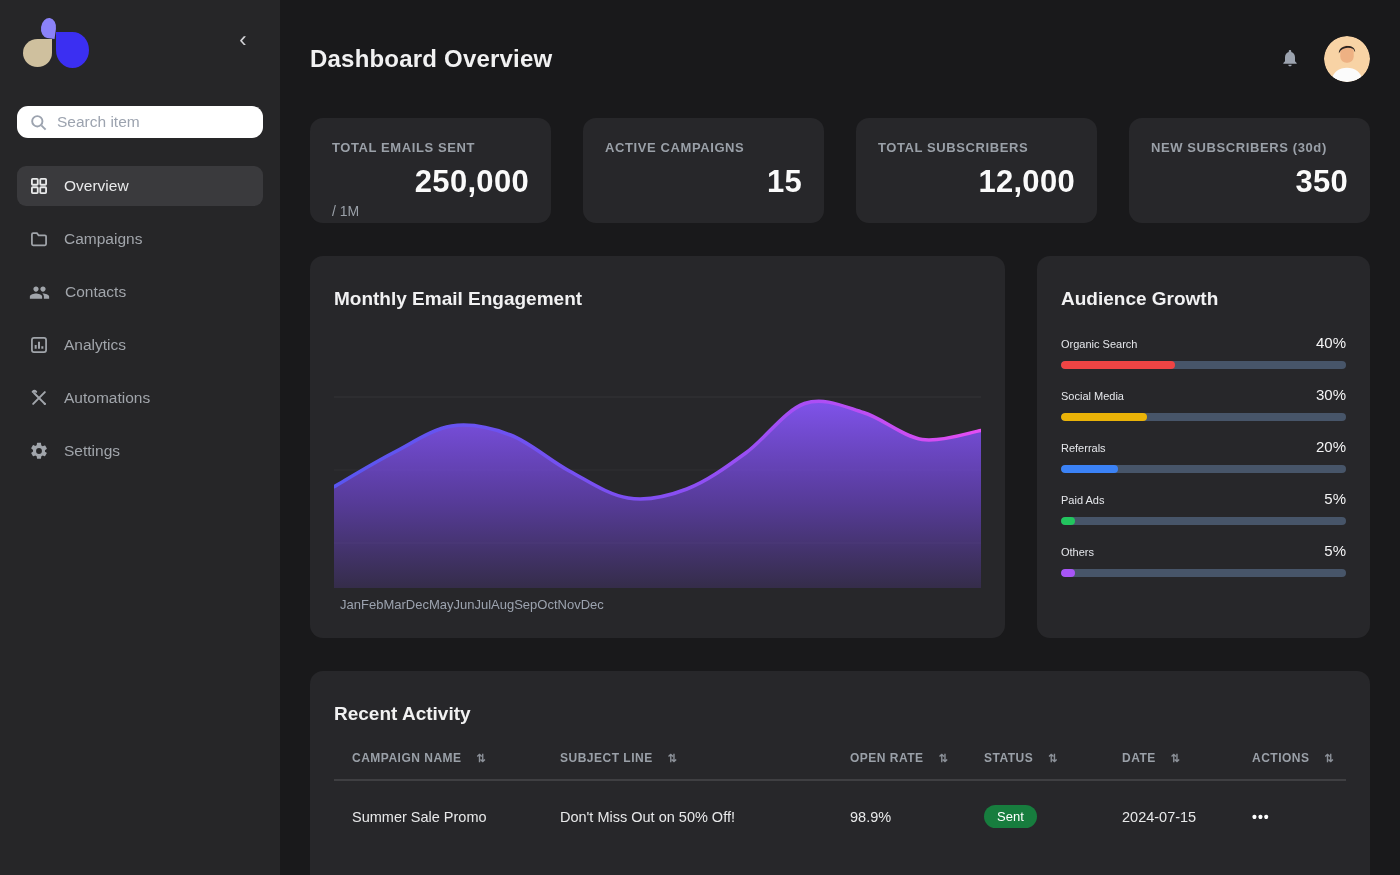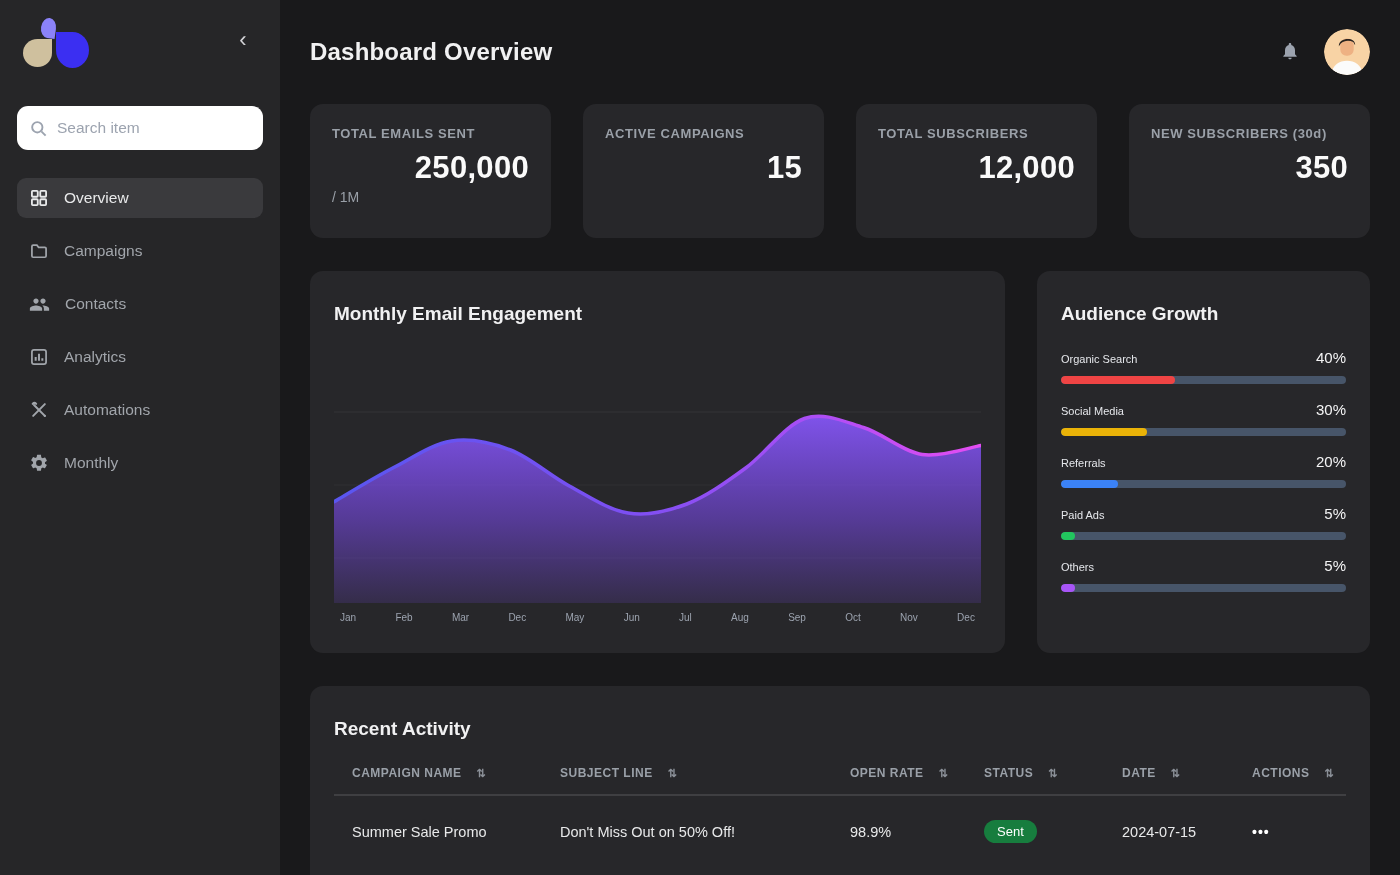--- a/index.html
+++ b/index.html
@@ -19,62 +19,62 @@
   .petal { position:absolute; }
   .petal-top    { left:28px; top:10px; width:15px; height:20px; background:#8b82f8; border-radius:50% 50% 0 50%; transform:rotate(8deg); }
   .petal-left   { left:10px; top:31px; width:29px; height:28px; background:#cfc09e; border-radius:50% 0 50% 50%; }
   .petal-right  { left:43px; top:24px; width:33px; height:36px; background:#3b2ff2; border-radius:0 50% 50% 50%; }
   .collapse-btn {
     position:absolute; right:8px; top:20px; width:24px; height:24px;
     color:#d4d4d8; font-size:22px; line-height:22px; text-align:center;
     cursor:pointer; background:none; border:none; font-family:inherit;
   }
   .search-box {
-    margin-top:18px; height:44px; background:#ffffff; border-radius:11px;
+    margin-top:18px; height:32px; background:#ffffff; border-radius:11px;
     display:flex; align-items:center; padding:0 12px; gap:9px;
   }
   .search-box svg { flex:0 0 auto; }
   .search-box input {
     border:none; outline:none; background:transparent; width:100%;
     font-size:15.5px; color:#374151; font-family:inherit;
   }
   .search-box input::placeholder { color:#9ca3af; }
   .nav { margin-top:28px; display:flex; flex-direction:column; gap:13px; }
   .nav-item {
     display:flex; align-items:center; gap:15px; height:40px;
     padding:16px 12px; border-radius:9px; color:#a1a5ab; font-size:15.5px;
     cursor:pointer;
   }
   .nav-item svg { flex:0 0 auto; }
   .nav-item.active { background:#3a3a3d; color:#e8e9ea; }
   
   .main { flex:1; padding:0 30px; }
-  .topbar { height:104px; display:flex; align-items:center; justify-content:space-between; }
+  .topbar { height:118px; display:flex; align-items:center; justify-content:space-between; }
   .page-title { font-size:24px; font-weight:700; color:#f1f1f2; letter-spacing:.2px; }
   .topbar-right { display:flex; align-items:center; gap:22px; }
   .bell-btn { background:none; border:none; cursor:pointer; padding:2px; }
   .avatar { width:46px; height:46px; border-radius:50%; overflow:hidden; cursor:pointer; }
   
   .stats { display:grid; grid-template-columns:repeat(4,1fr); gap:32px; }
   .stat-card {
-    background:#27272a; border-radius:13px; height:134px; padding:22px 22px;
+    background:#27272a; border-radius:13px; height:105px; padding:22px 22px;
   }
   .stat-label { font-size:13px; font-weight:600; color:#9aa0a8; letter-spacing:.6px; }
   .stat-value { font-size:31px; font-weight:700; color:#fafafa; margin-top:9px; letter-spacing:.3px;text-align:right; }
   .stat-sub   { font-size:14px; color:#9aa0a8; margin-top:3px; }
   
   .charts-row { display:flex; gap:32px; margin-top:33px; height:382px; }
   .panel { background:#27272a; border-radius:13px; padding:24px; }
   .panel-title { font-size:19px; font-weight:700; color:#f1f1f2; margin-top:8px; }
   .chart-card { flex:1 1 auto; min-width:0; }
   .chart-wrap { margin-top:80px; }
   .chart-wrap svg { display:block; width:100%; height:198px; }
   .month-row {
-    display:flex; justify-content:space-between; padding:0 6px;
-    margin-top:9px; font-size:10px; color:#9ca3af;
+    display:flex; padding:0 6px;
+    margin-top:9px; font-size:13px; color:#9ca3af;
   }
   .audience-card { width:333px; min-width:333px; }
   .ag-list { margin-top:24px; }
   .ag-row { margin-bottom:17px; }
   .ag-head { display:flex; justify-content:space-between; align-items:baseline; }
   .ag-label { font-size:11px; color:#e5e7eb; }
   .ag-pct { font-size:15px; color:#f4f4f5; }
   .ag-track { margin-top:10px; height:8px; background:#475569; border-radius:5px; overflow:hidden; }
   .ag-fill { height:100%; border-radius:5px; }
   
@@ -155,21 +155,21 @@
         <line x1="19" y1="5" x2="5" y2="19"></line>
         <path d="M4.5,4.5 a3,3 0 0 1 4,0" stroke-width="2.6"></path>
         <circle cx="19" cy="19" r="1.4" fill="#a1a5ab" stroke="none"></circle>
       </svg>
       <span>Automations</span>
     </div>
     <div class="nav-item">
       <svg width="20" height="20" viewBox="0 0 24 24" fill="#a1a5ab">
         <path d="M19.14 12.94a7.49 7.49 0 0 0 .06-.94 7.49 7.49 0 0 0-.06-.94l2.03-1.58a.5.5 0 0 0 .12-.64l-1.92-3.32a.5.5 0 0 0-.61-.22l-2.39.96a7.52 7.52 0 0 0-1.62-.94l-.36-2.54A.5.5 0 0 0 13.9 2h-3.8a.5.5 0 0 0-.49.42l-.36 2.54a7.52 7.52 0 0 0-1.62.94l-2.39-.96a.5.5 0 0 0-.61.22L2.71 8.48a.5.5 0 0 0 .12.64l2.03 1.58a7.49 7.49 0 0 0 0 1.88l-2.03 1.58a.5.5 0 0 0-.12.64l1.92 3.32c.13.23.4.32.61.22l2.39-.96c.5.38 1.04.7 1.62.94l.36 2.54c.04.24.25.42.49.42h3.8c.24 0 .45-.18.49-.42l.36-2.54c.58-.24 1.12-.56 1.62-.94l2.39.96c.21.1.48.01.61-.22l1.92-3.32a.5.5 0 0 0-.12-.64zM12 15.5A3.5 3.5 0 1 1 15.5 12 3.5 3.5 0 0 1 12 15.5z"></path>
       </svg>
-      <span>Monthly</span>
+      <span>Settings</span>
     </div>
   </nav>
 </aside>
 
 <main class="main">
   <div class="topbar">
     <h1 class="page-title">Dashboard Overview</h1>
     <div class="topbar-right">
       <button class="bell-btn">
         <svg width="20" height="22" viewBox="0 0 24 24" fill="#9ca3af">

